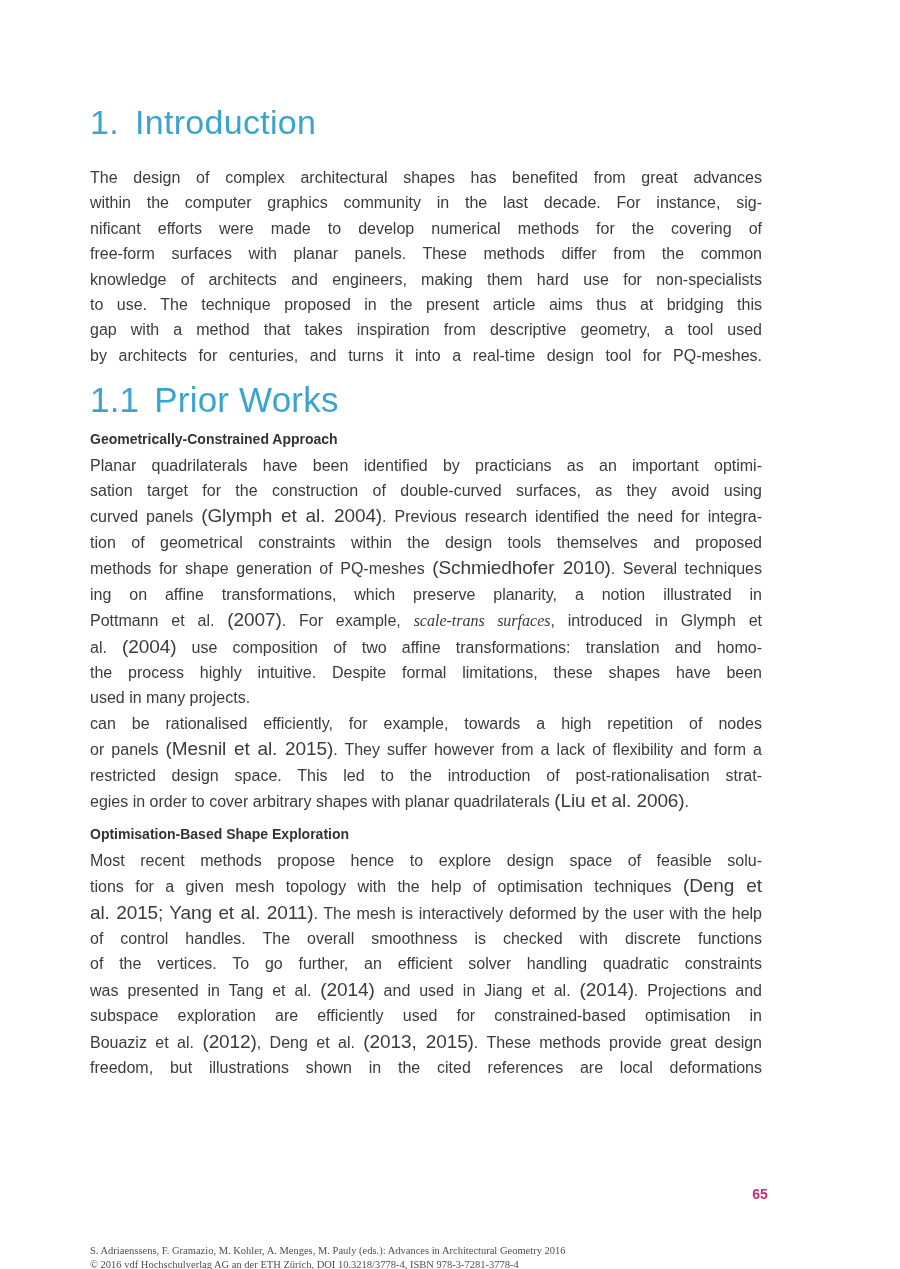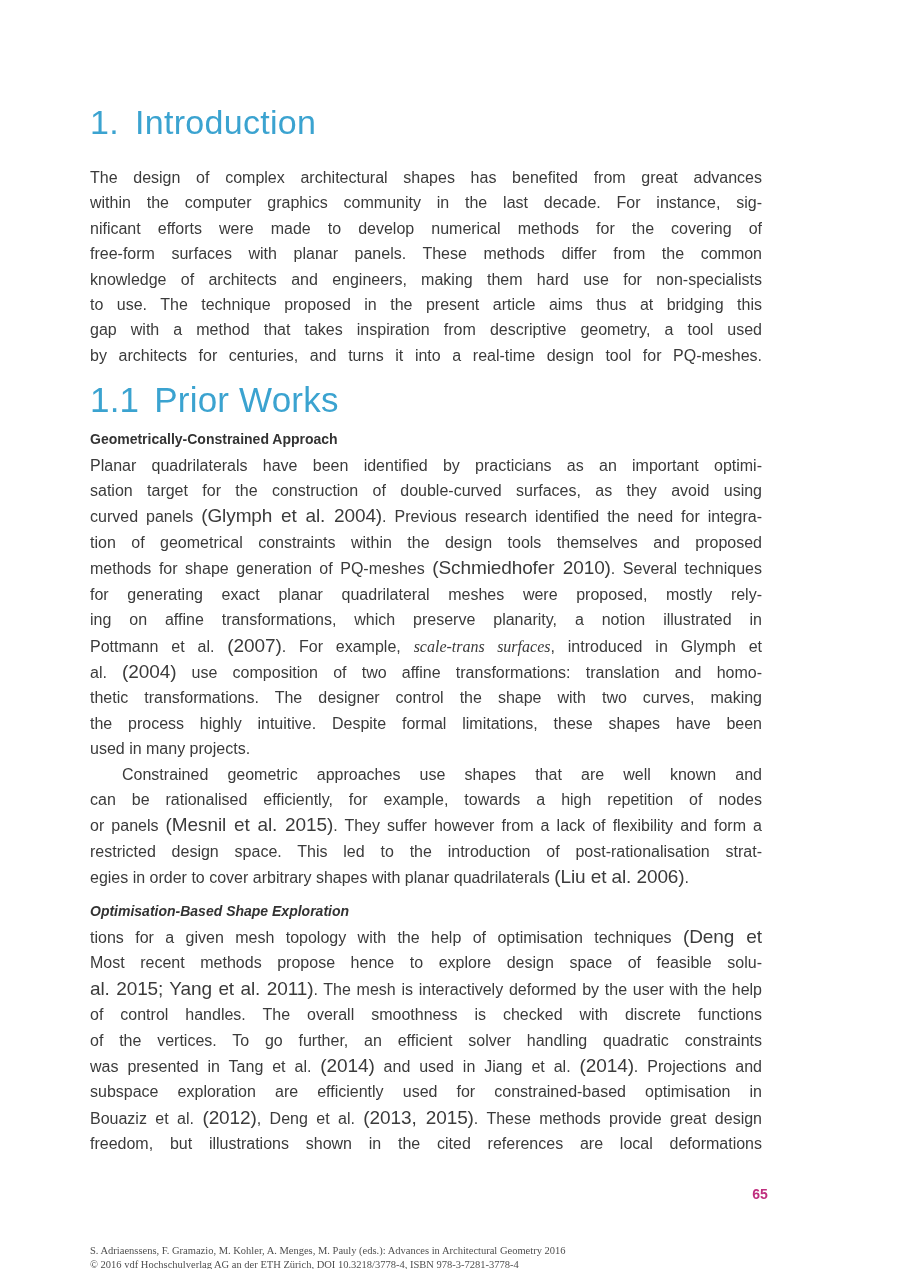--- a/index.html
+++ b/index.html
@@ -28,21 +28,21 @@
     letter-spacing: 0.2px;
   }
   h2 .hnum { margin-right: 15px; }
   h3 {
     margin: 10px 0 0; font-size: 14px; font-weight: 700;
     line-height: 25.4px; color: var(--heading_text, #333333);
   }
   .para { font-size: 16px; line-height: 25.4px; hyphens: none; }
   #intro-para { margin-top: 21px; }
   #geo-para   { }
-  #opt-head   { margin-top: 8px; font-style: italic; }
+  #opt-head   { margin-top: 8px; }
   .tline { text-align: justify; text-align-last: justify; }
   .tline.last { text-align-last: left; }
   .tline.indent { text-indent: 32px; }
   .seg-cite { font-size: 19px; letter-spacing: -0.1px; }
   .seg-ital { font-family: "Liberation Serif", serif; font-style: italic; }
   .pagenum {
     position: absolute; top: 1186px; left: 720px; width: 80px;
     text-align: center; font-size: 14px; font-weight: 700;
     color: var(--page_number, #bf2e7e);
   }
@@ -78,39 +78,36 @@
   </h2>
 
   <h3>Geometrically-Constrained Approach</h3>
 
   <div class="para" id="geo-para">
       <div class="tline"><span>Planar quadrilaterals have been identified by practicians as an important optimi-</span></div>
       <div class="tline"><span>sation target for the construction of double-curved surfaces, as they avoid using</span></div>
       <div class="tline"><span>curved panels </span><span class="seg-cite">(Glymph et al. 2004)</span><span>. Previous research identified the need for integra-</span></div>
       <div class="tline"><span>tion of geometrical constraints within the design tools themselves and proposed</span></div>
       <div class="tline"><span>methods for shape generation of PQ-meshes </span><span class="seg-cite">(Schmiedhofer 2010)</span><span>. Several techniques</span></div>
-      <div class="tline"><span>for generating exact planar quadrilateral meshes were proposed, mostly rely-</span></div>
       <div class="tline"><span>ing on affine transformations, which preserve planarity, a notion illustrated in</span></div>
       <div class="tline"><span>Pottmann et al. </span><span class="seg-cite">(2007)</span><span>. For example, </span><span class="seg-ital">scale-trans surfaces</span><span>, introduced in Glymph et</span></div>
       <div class="tline"><span>al. </span><span class="seg-cite">(2004)</span><span> use composition of two affine transformations: translation and homo-</span></div>
-      <div class="tline"><span>thetic transformations. The designer control the shape with two curves, making</span></div>
       <div class="tline"><span>the process highly intuitive. Despite formal limitations, these shapes have been</span></div>
       <div class="tline last"><span>used in many projects.</span></div>
-      <div class="tline indent"><span>Constrained geometric approaches use shapes that are well known and</span></div>
       <div class="tline"><span>can be rationalised efficiently, for example, towards a high repetition of nodes</span></div>
       <div class="tline"><span>or panels </span><span class="seg-cite">(Mesnil et al. 2015)</span><span>. They suffer however from a lack of flexibility and form a</span></div>
       <div class="tline"><span>restricted design space. This led to the introduction of post-rationalisation strat-</span></div>
       <div class="tline last"><span>egies in order to cover arbitrary shapes with planar quadrilaterals </span><span class="seg-cite">(Liu et al. 2006)</span><span>.</span></div>
     </div>
 
   <h3 id="opt-head">Optimisation-Based Shape Exploration</h3>
 
   <div class="para" id="opt-para">
+      <div class="tline"><span>Most recent methods propose hence to explore design space of feasible solu-</span></div>
       <div class="tline"><span>tions for a given mesh topology with the help of optimisation techniques </span><span class="seg-cite">(Deng et</span></div>
-      <div class="tline"><span>Most recent methods propose hence to explore design space of feasible solu-</span></div>
       <div class="tline"><span class="seg-cite">al. 2015; Yang et al. 2011)</span><span>. The mesh is interactively deformed by the user with the help</span></div>
       <div class="tline"><span>of control handles. The overall smoothness is checked with discrete functions</span></div>
       <div class="tline"><span>of the vertices. To go further, an efficient solver handling quadratic constraints</span></div>
       <div class="tline"><span>was presented in Tang et al. </span><span class="seg-cite">(2014)</span><span> and used in Jiang et al. </span><span class="seg-cite">(2014)</span><span>. Projections and</span></div>
       <div class="tline"><span>subspace exploration are efficiently used for constrained-based optimisation in</span></div>
       <div class="tline"><span>Bouaziz et al. </span><span class="seg-cite">(2012)</span><span>, Deng et al. </span><span class="seg-cite">(2013, 2015)</span><span>. These methods provide great design</span></div>
       <div class="tline"><span>freedom, but illustrations shown in the cited references are local deformations</span></div>
     </div>
 
 </div>

